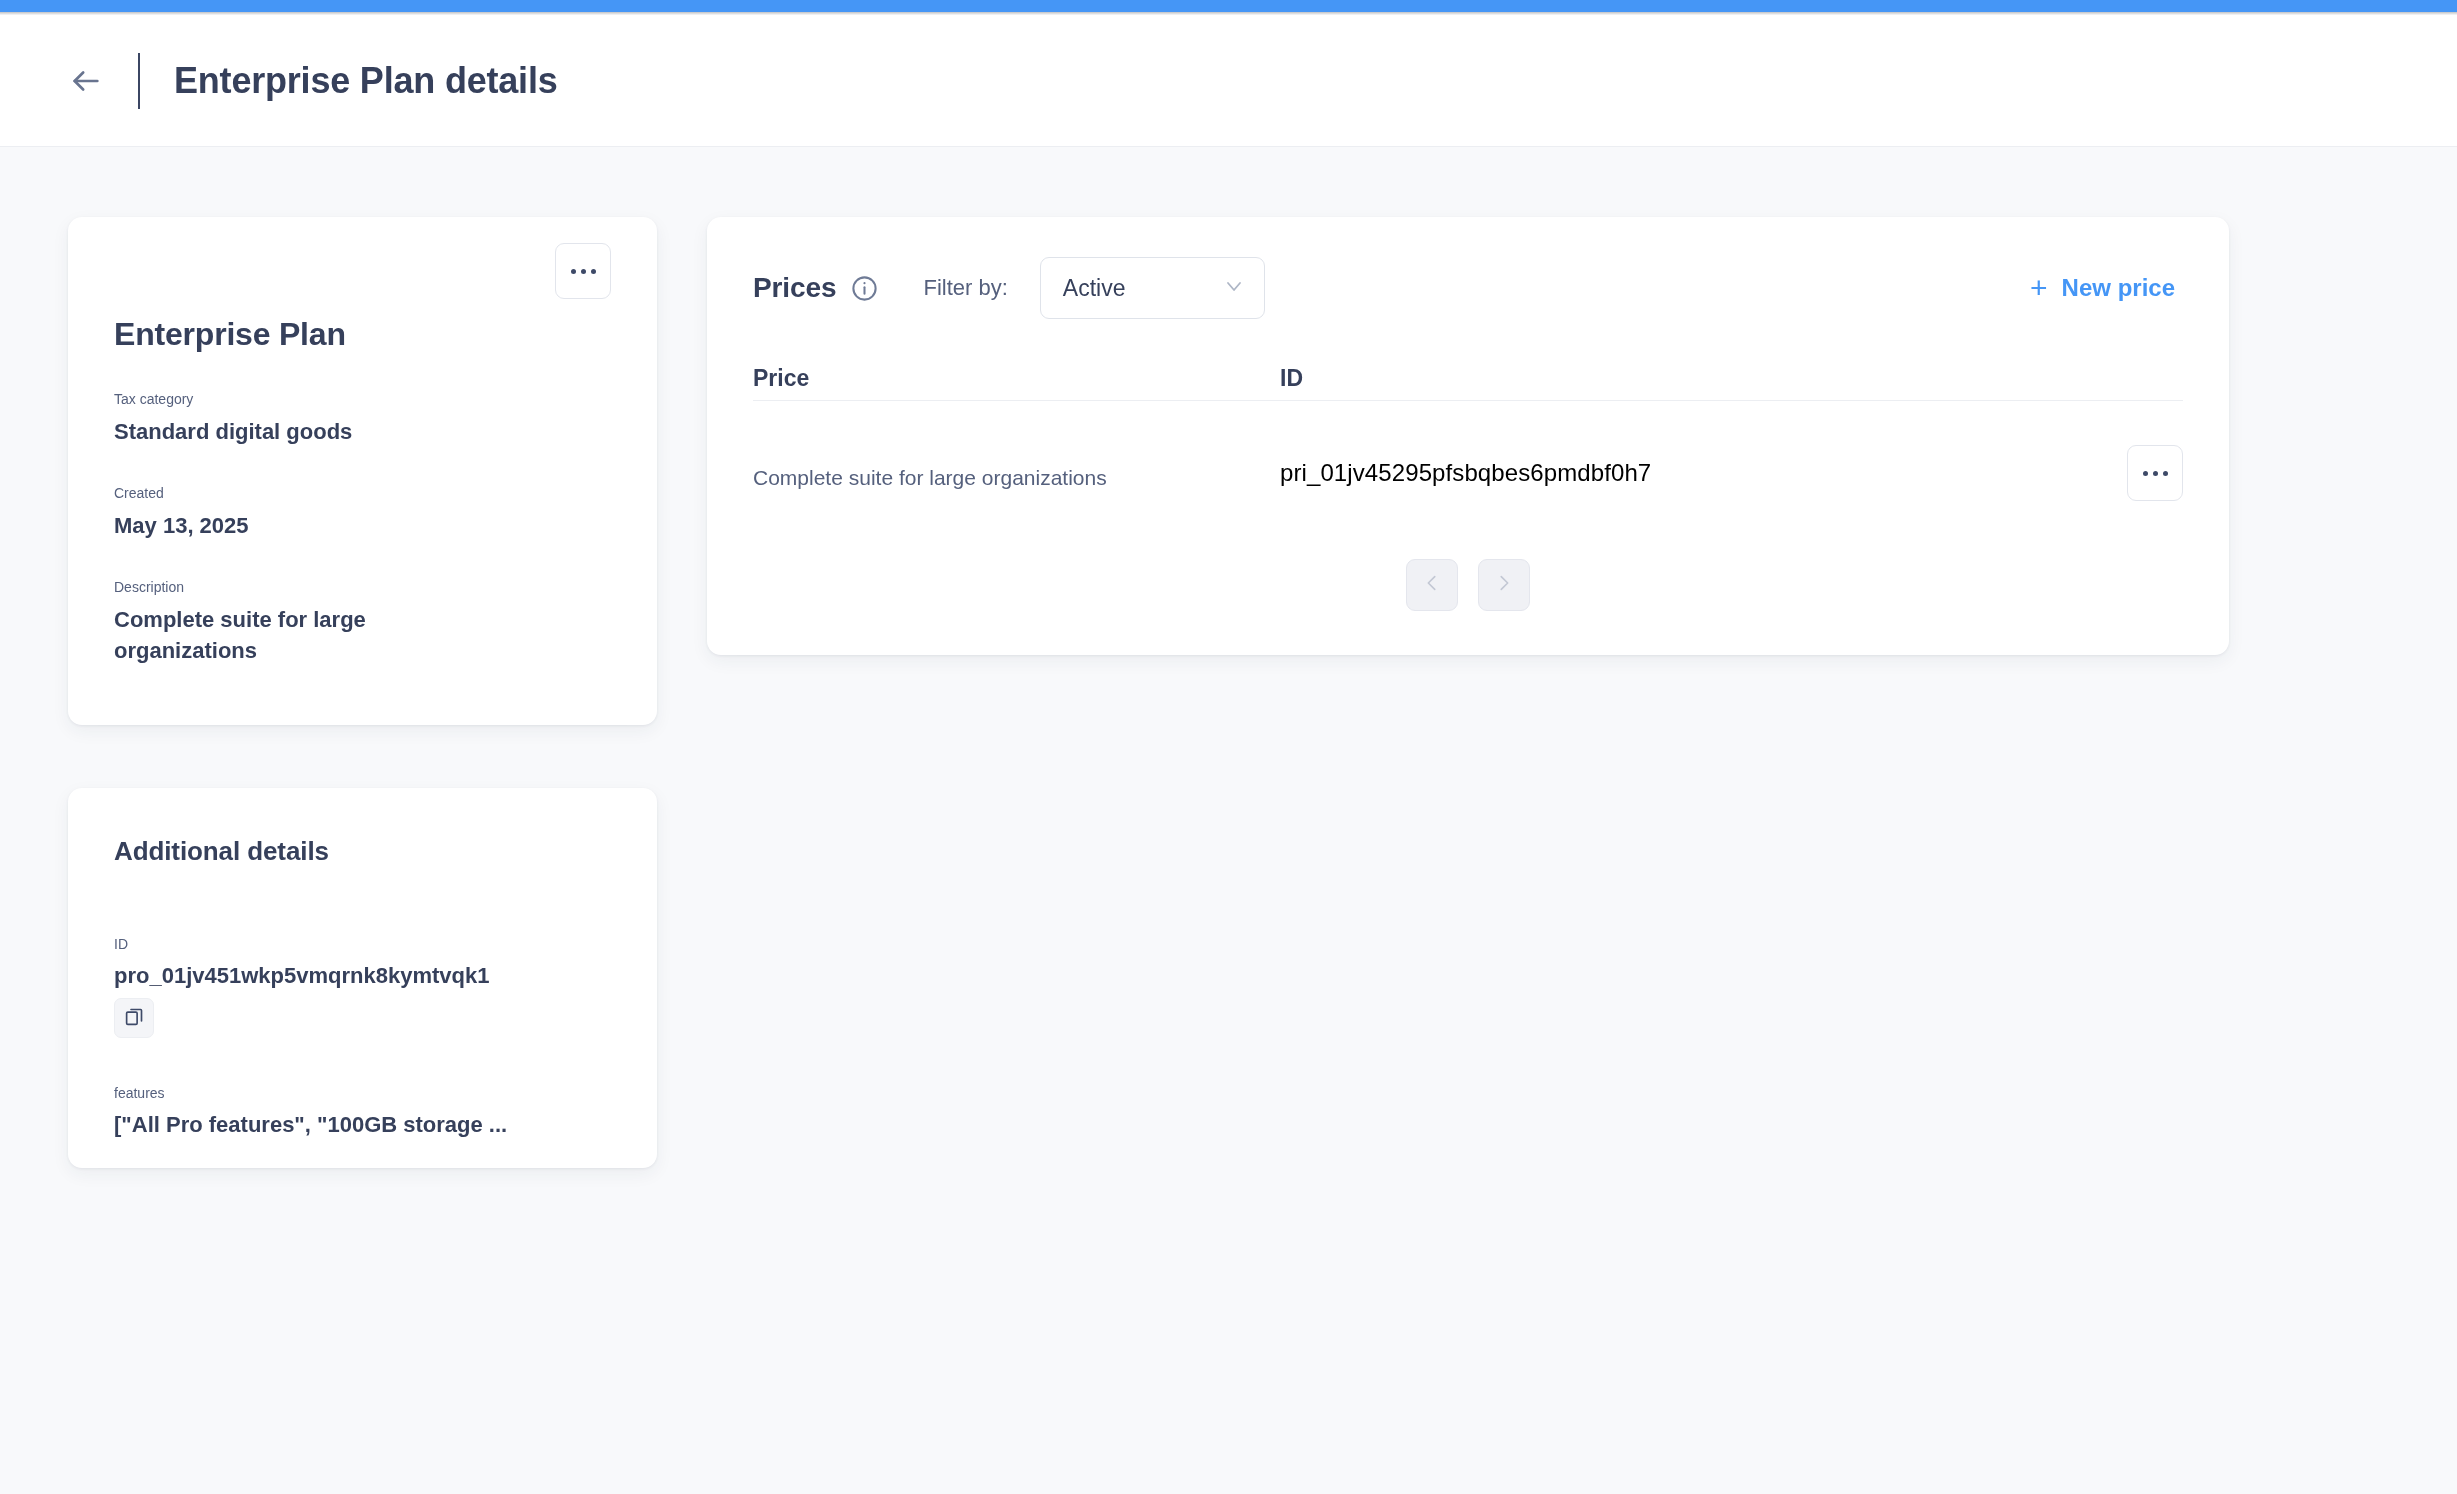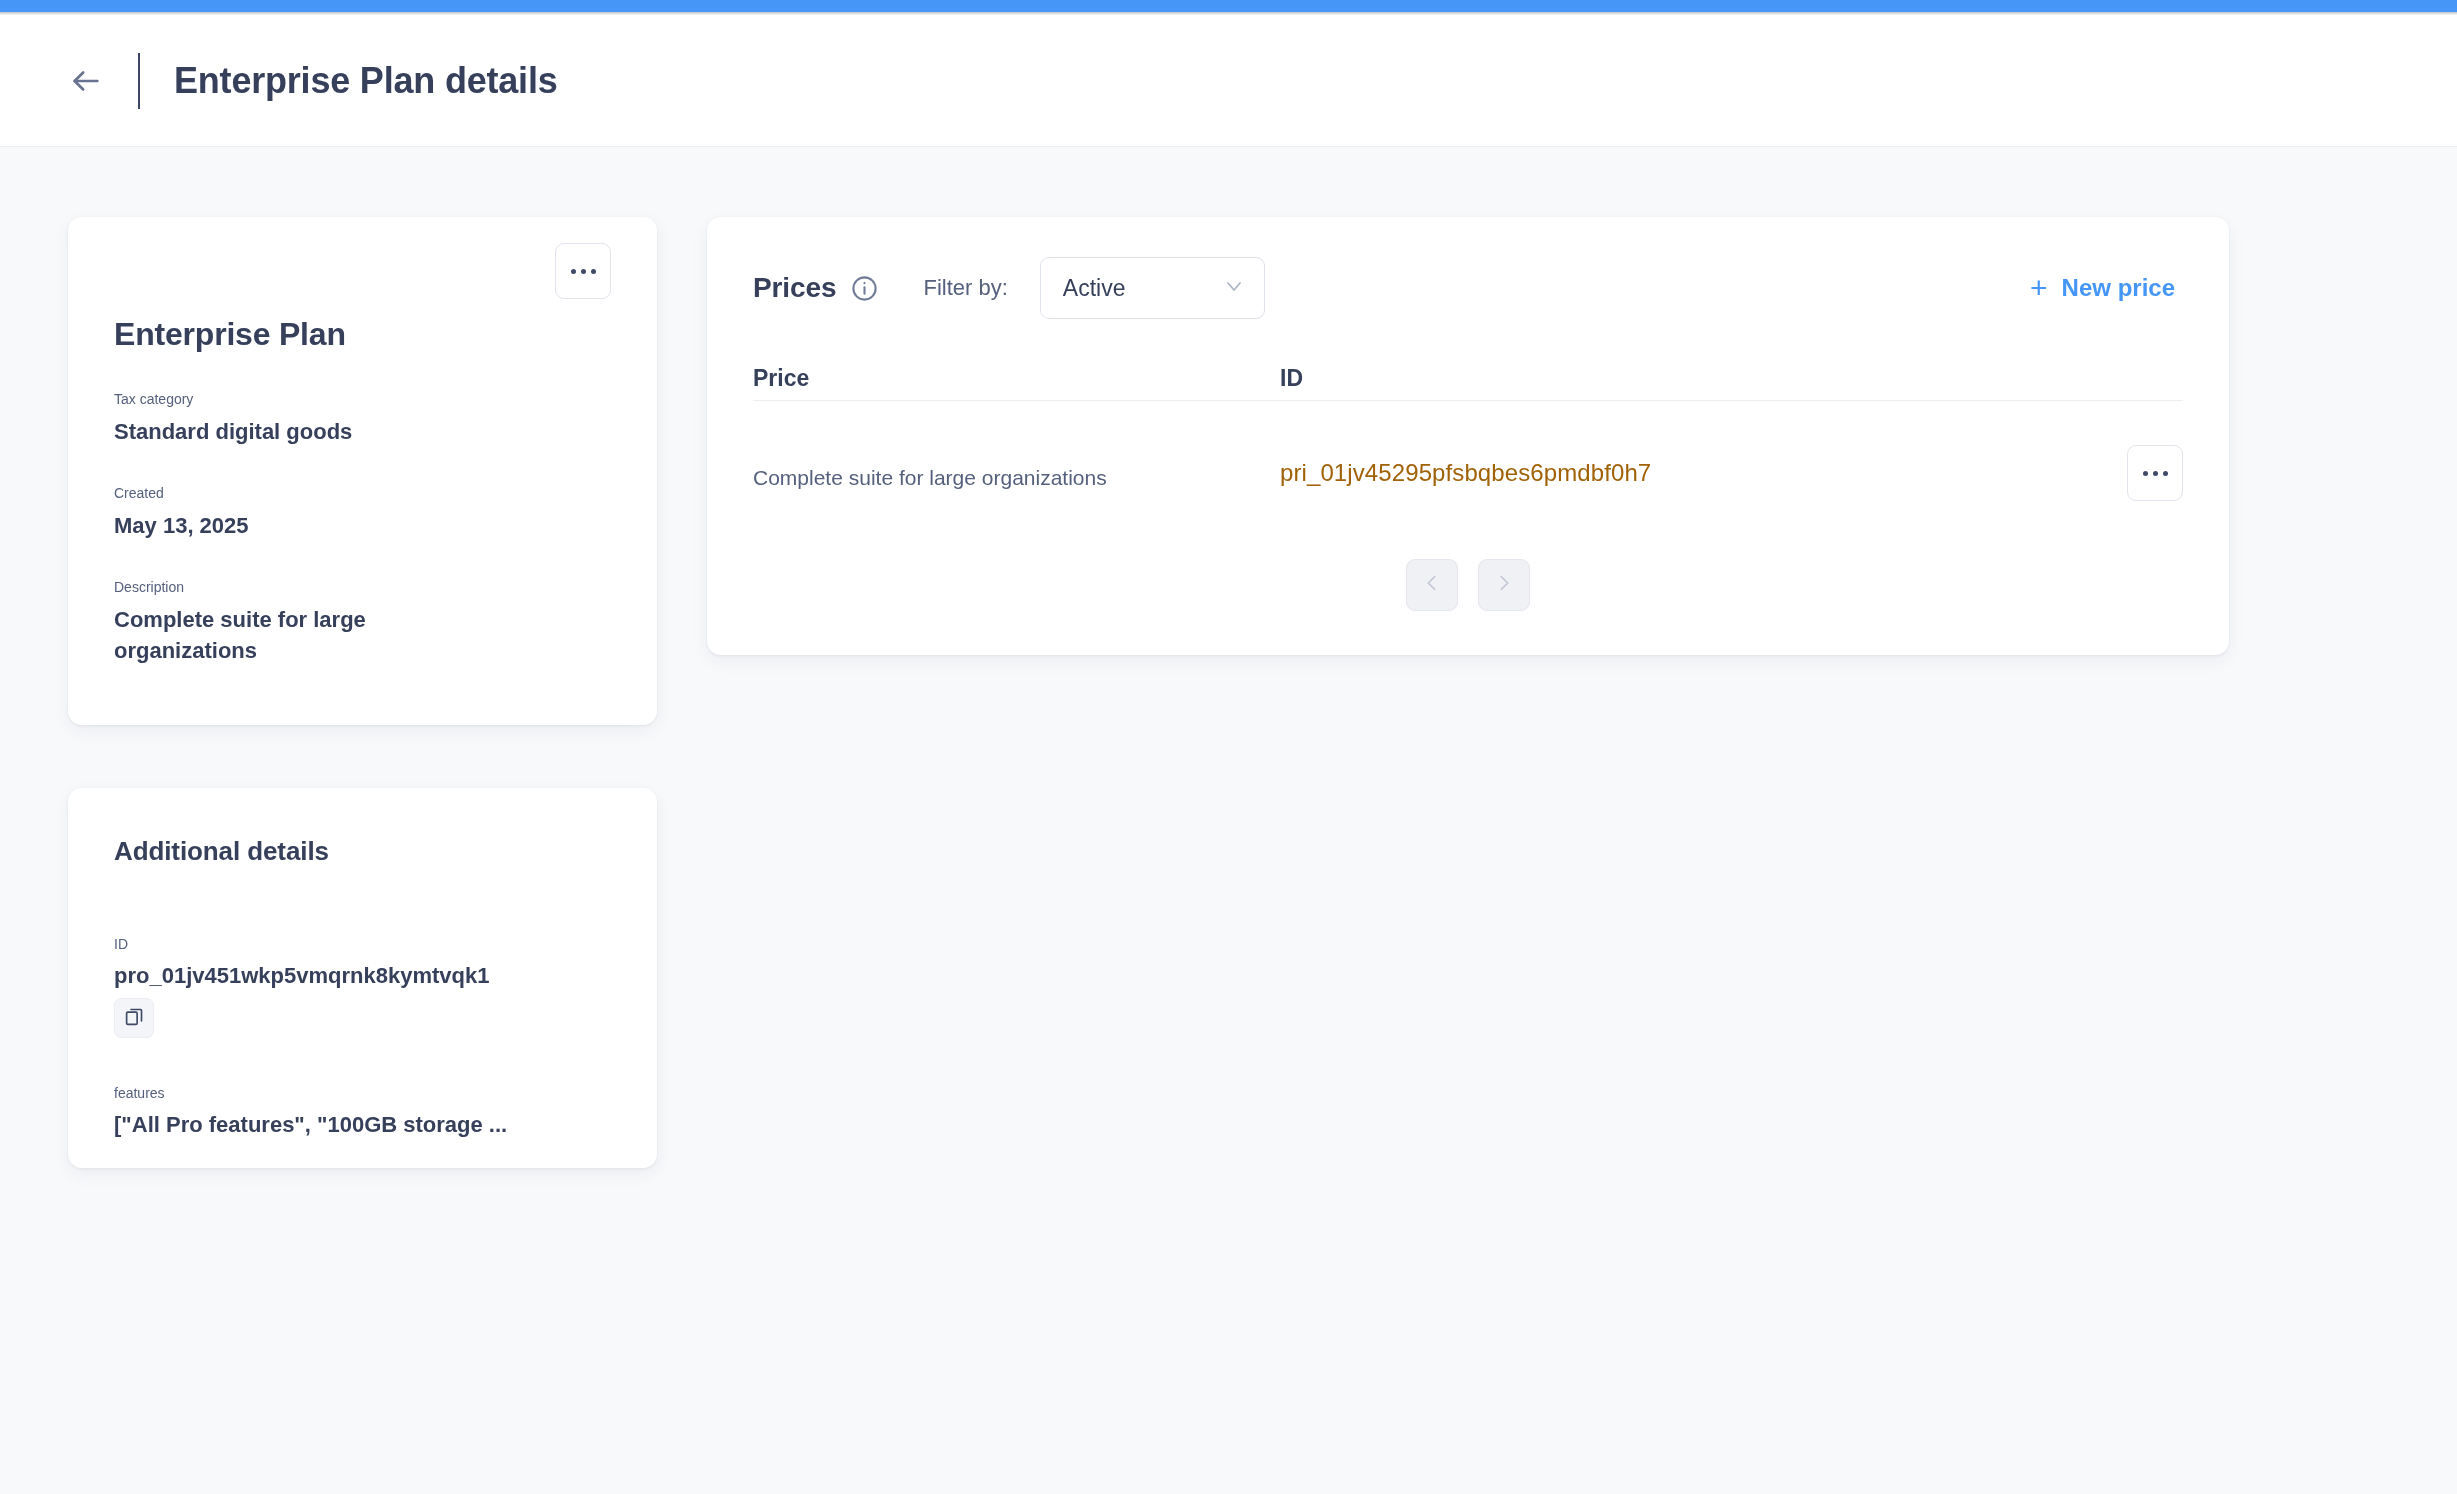--- a/index.html
+++ b/index.html
@@ -268,21 +268,21 @@
     line-height: 1.2;
   }
   .price-sub {
     font-size: 21px;
     color: #55607d;
     margin-top: 10px;
     line-height: 1.3;
   }
   .id-cell {
     font-size: 24px;
-    color: #a16207;
+    color: #000000;
     letter-spacing: 0.1px;
   }
   .row-kebab {
     width: 56px;
     height: 56px;
     border: 1px solid #e2e5ec;
     border-radius: 9px;
     background: #ffffff;
     display: flex;
     align-items: center;

